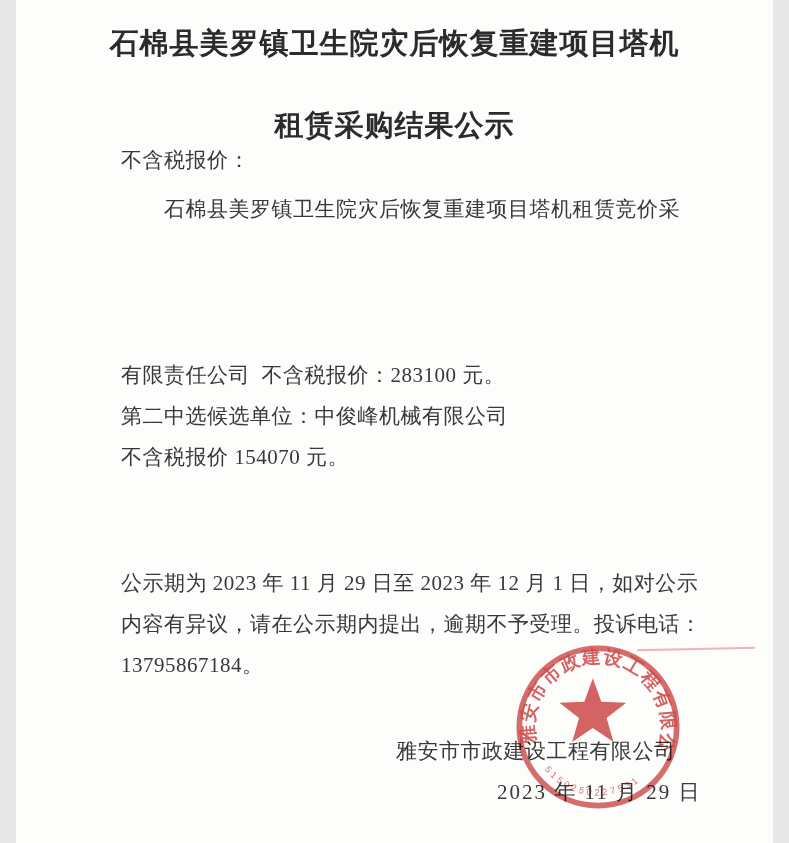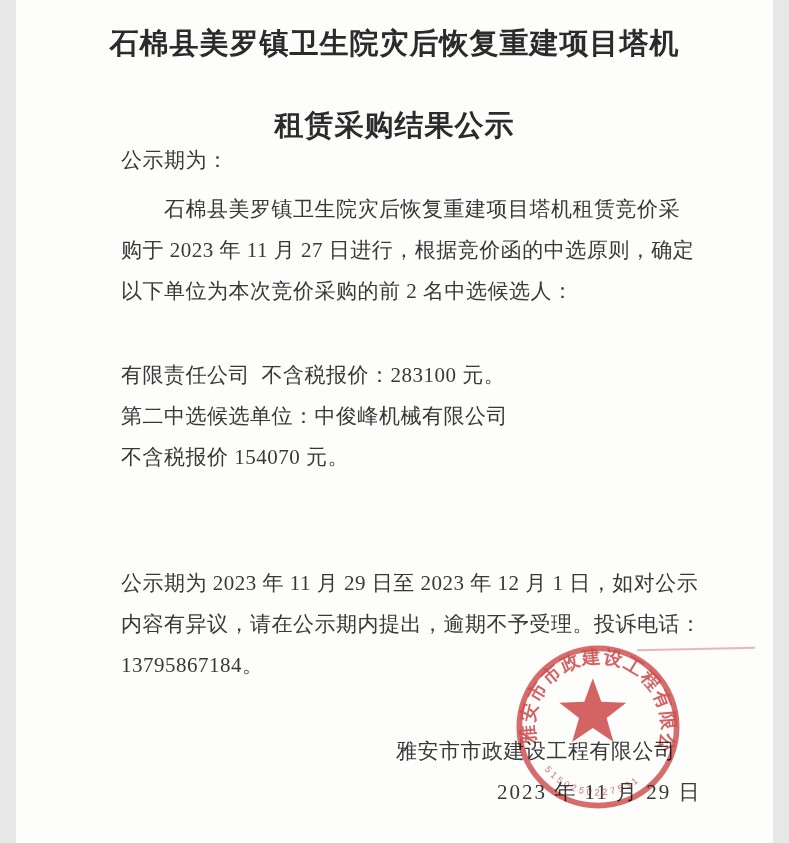--- a/index.html
+++ b/index.html
@@ -57,25 +57,23 @@
   }
 </style>
 </head>
 <body>
 
 <div class="page">
 
   <div class="title l1">石棉县美罗镇卫生院灾后恢复重建项目塔机</div>
   <div class="title l2">租赁采购结果公示</div>
 
-  <div class="bodyline" style="top:146px">公示期为：</div>
+  <div class="bodyline" style="top:146px">不含税报价：</div>
 
   <div class="bodyline indent" style="top:195px">石棉县美罗镇卫生院灾后恢复重建项目塔机租赁竞价采</div>
-  <div class="bodyline" style="top:236px">购于 2023 年 11 月 27 日进行，根据竞价函的中选原则，确定</div>
-  <div class="bodyline" style="top:277px">以下单位为本次竞价采购的前 2 名中选候选人：</div>
 
   <div class="bodyline" style="top:361px">有限责任公司  不含税报价：283100 元。</div>
   <div class="bodyline" style="top:402px">第二中选候选单位：中俊峰机械有限公司</div>
   <div class="bodyline" style="top:443px">不含税报价 154070 元。</div>
 
   <div class="bodyline" style="top:569px">公示期为 2023 年 11 月 29 日至 2023 年 12 月 1 日，如对公示</div>
   <div class="bodyline" style="top:610px">内容有异议，请在公示期内提出，逾期不予受理。投诉电话：</div>
   <div class="bodyline" style="top:651px">13795867184。</div>
 
   <div class="bodyline sig-company" style="top:737px">雅安市市政建设工程有限公司</div>

